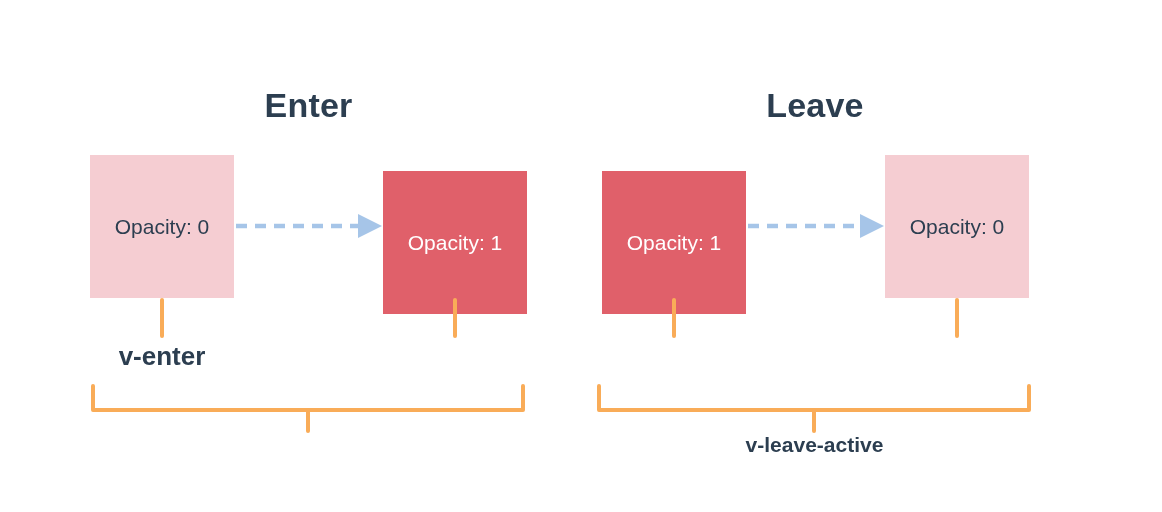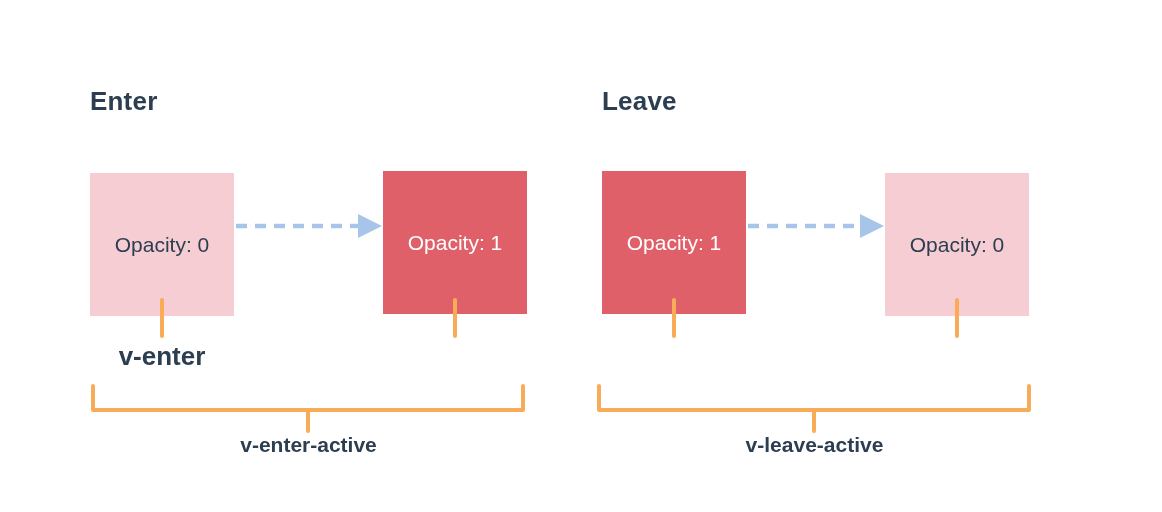--- a/index.html
+++ b/index.html
@@ -7,29 +7,29 @@
   }
   html,body{margin:0;padding:0;background:#ffffff;}
   .canvas{
     position:relative;width:1162px;height:512px;background:#ffffff;
     font-family:"Liberation Sans",sans-serif;overflow:hidden;
   }
   .group{position:absolute;top:84px;height:400px;}
   .group-enter{left:90px;width:437px;}
   .group-leave{left:602px;width:426px;}
   .group-title{
-    position:absolute;top:2px;left:0;right:0;text-align:left;
-    font-size:26px;font-weight:700;color:var(--navy);letter-spacing:.2px;
+    position:absolute;top:2px;left:0;right:0;text-align:center;
+    font-size:34px;font-weight:700;color:var(--navy);letter-spacing:.2px;
   }
   .state-box{
     position:absolute;top:71px;width:144px;height:143px;
     display:flex;align-items:center;justify-content:center;
     font-size:21px;font-weight:500;
   }
-  .state-box.pink{background:var(--pink);color:var(--navy);margin-top:18px;}
+  .state-box.pink{background:var(--pink);color:var(--navy);}
   .state-box.red{background:var(--red);color:#ffffff;margin-top:16px;}
   .box-from{left:0;}
   .group-enter .box-to{left:293px;}
   .group-leave .box-to{left:283px;}
   .arrow-svg{position:absolute;top:126px;left:144px;display:block;}
   .arrow-line{stroke:var(--blue);stroke-width:4.5;stroke-dasharray:11 8;fill:none;}
   .arrow-head{fill:var(--blue);}
   .connector{
     position:absolute;top:214px;width:4px;height:40px;
     background:var(--orange);border-radius:2px;
@@ -79,21 +79,20 @@
     <div class="connector conn-from"></div>
     <div class="connector conn-to"></div>
 
     <div class="state-label label-from">v-enter</div>
 
     <svg class="bracket-svg" width="437" height="54" viewBox="0 0 437 54">
       <path class="bracket-path" d="M3,4 L3,28 L433,28 L433,4"></path>
       <path class="bracket-path" d="M218,28 L218,49"></path>
     </svg>
 
-    <div class="active-label">v-enter-active</div>
   </div>
 
   <div class="group group-leave">
     <div class="group-title">Leave</div>
 
     <div class="state-box red box-from">
       <span>Opacity: 1</span>
     </div>
 
     <svg class="arrow-svg" width="139" height="32" viewBox="0 0 139 32">

